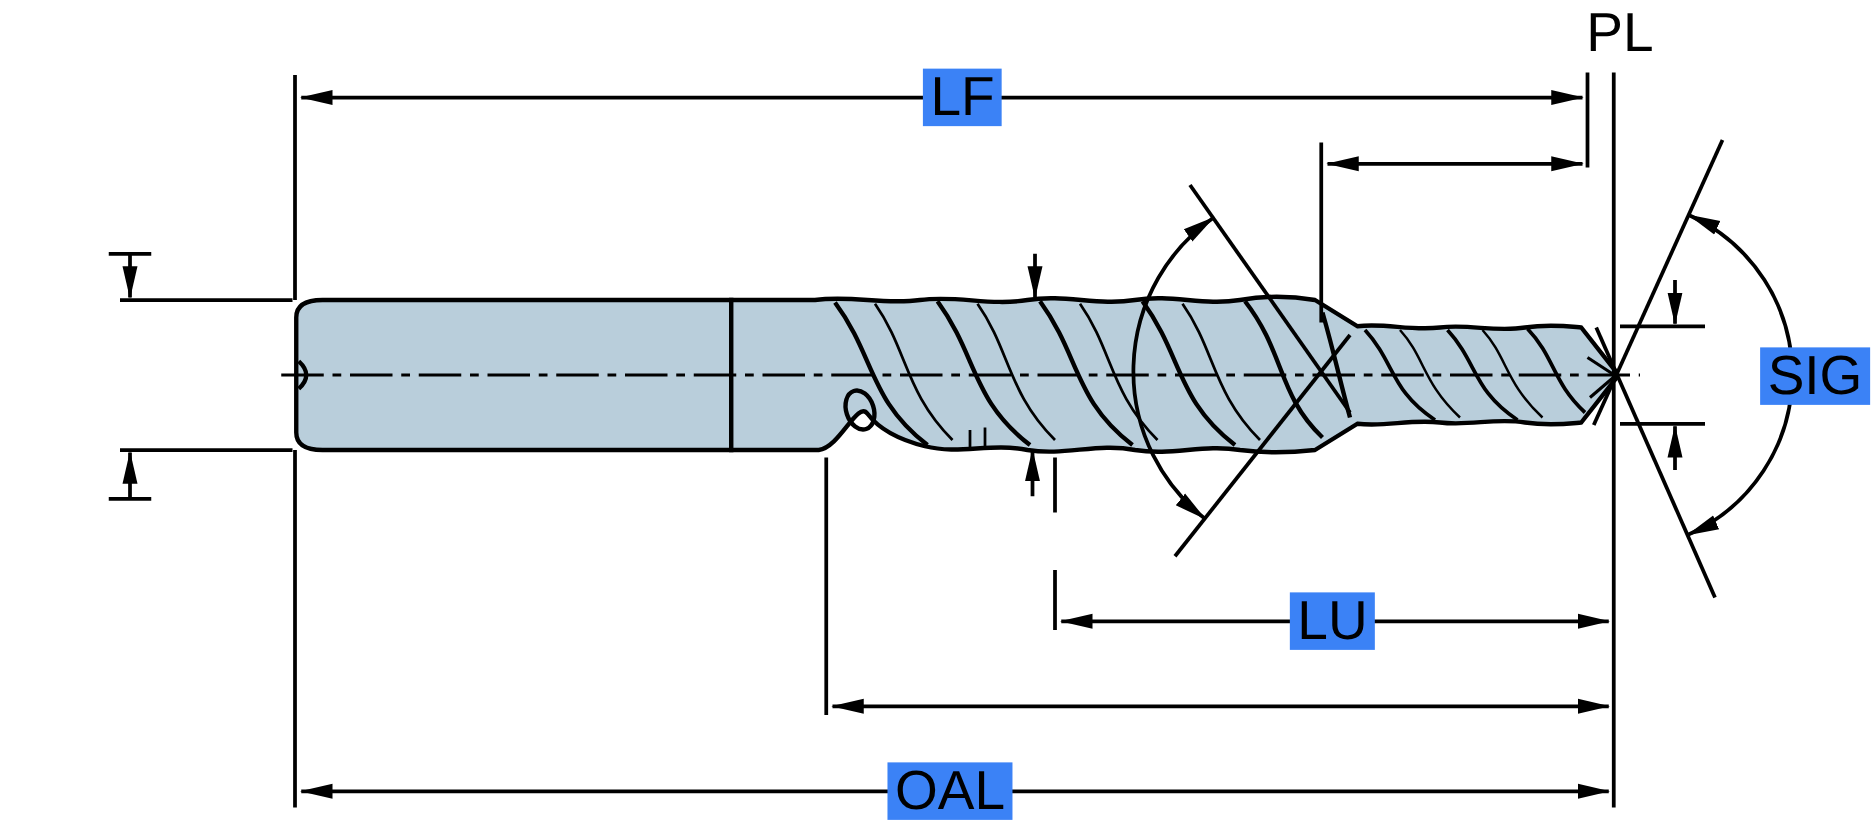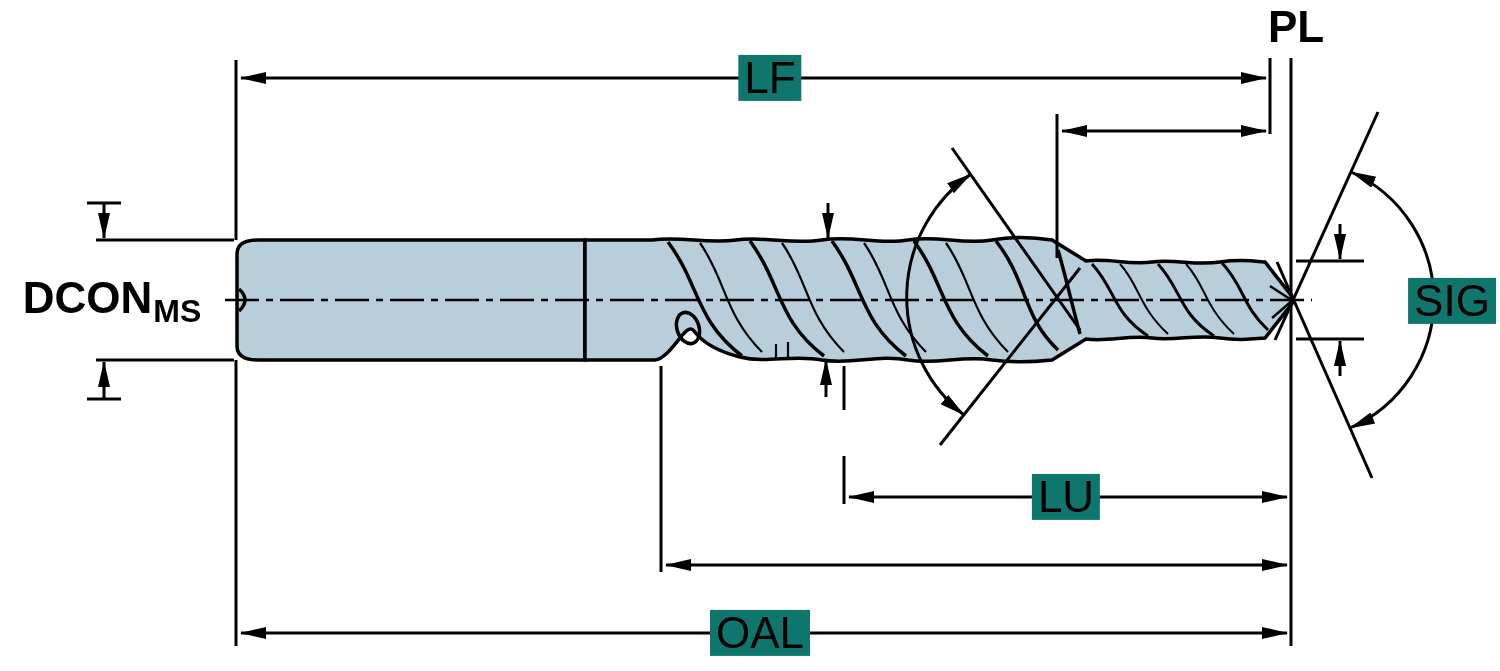--- a/index.html
+++ b/index.html
@@ -9,32 +9,32 @@
     background:#ffffff;
     overflow:hidden;
     font-family:"Liberation Sans", sans-serif;
   }
   .stage svg{position:absolute;left:0;top:0;}
   .lbl{
     position:absolute;
     transform:translate(-50%,-50%);
     font-size:44px;
     color:#000;
-    background:#0f766e;
+    background:#3b82f6;
     padding:0 6px;
     line-height:1.05;
     white-space:nowrap;
     z-index:5;
   }
   .lbl .sub{
     font-size:32px;
     vertical-align:-9px;
     margin-left:1px;
   }
-  .nobg{background:transparent;font-weight:bold;}
+  .nobg{background:transparent;}
 </style>
 </head>
 <body>
 
 <div class="stage">
 
   <svg width="1500" height="671" viewBox="0 0 1500 671">
     <defs>
       <marker id="arr" viewBox="0 0 26 16" refX="25" refY="8" markerWidth="26" markerHeight="16" markerUnits="userSpaceOnUse" orient="auto-start-reverse">
         <path d="M0,2 L26,8 L0,14 Z" fill="#000"></path>
@@ -153,23 +153,20 @@
   <div class="lbl nobg" style="left:1296px;top:27px">
     <span>PL</span>
   </div>
 
   <div class="lbl" style="left:770px;top:78px">
     <span>LF</span>
   </div>
 
 
 
-  <div class="lbl nobg" style="left:112px;top:302px">
-    <span>DCON</span><span class="sub">MS</span>
-  </div>
 
 
   <div class="lbl" style="left:1452px;top:301px">
     <span>SIG</span>
   </div>
 
 
   <div class="lbl" style="left:1066px;top:497px">
     <span>LU</span>
   </div>

